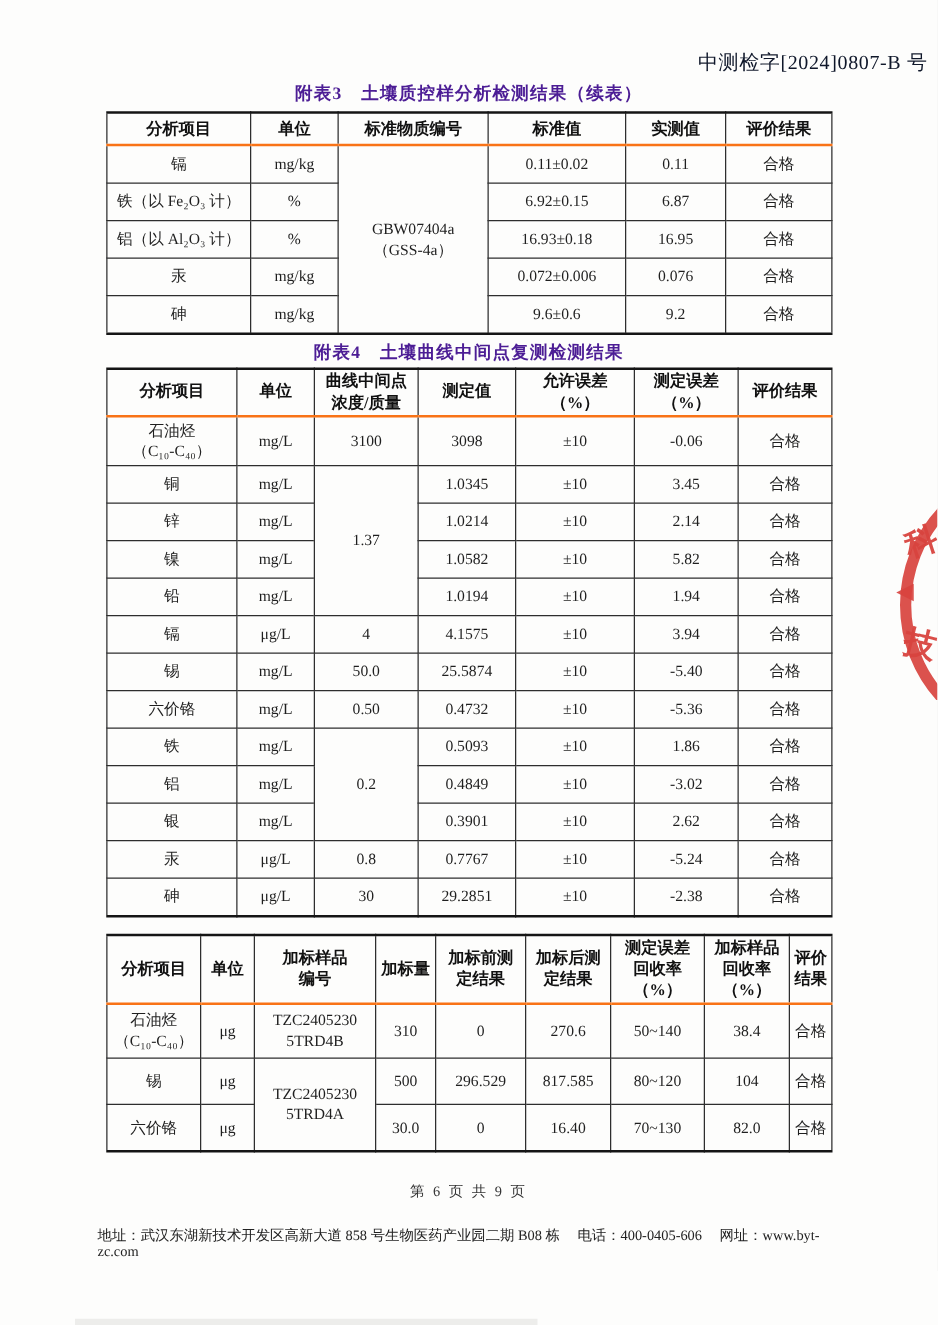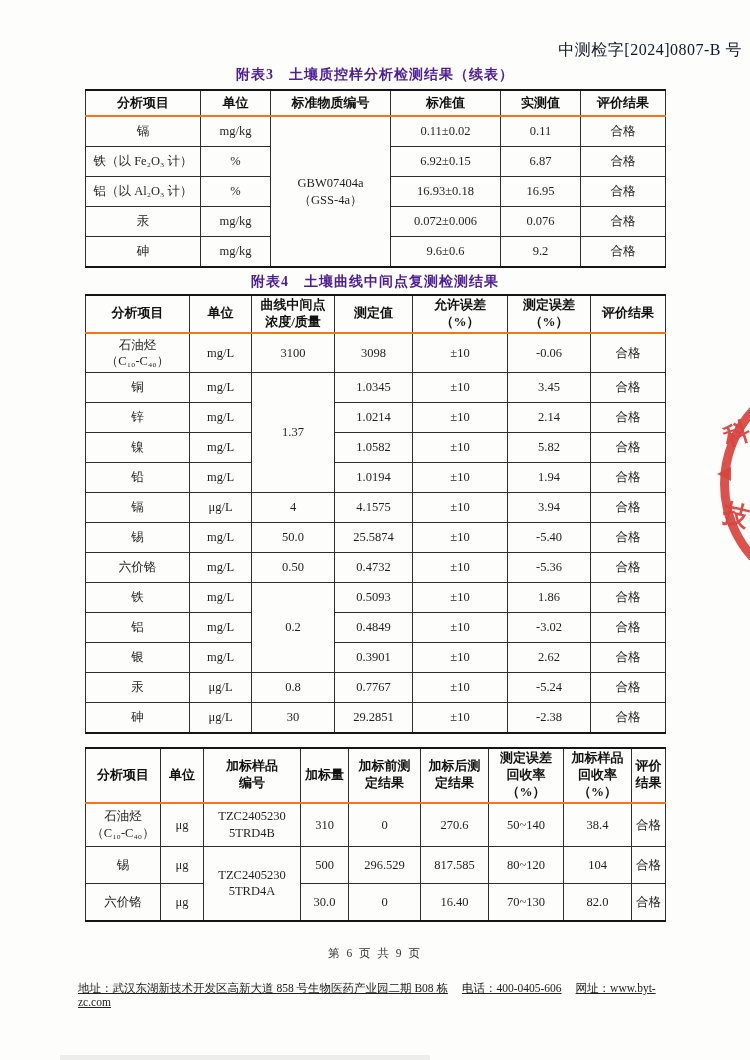--- a/index.html
+++ b/index.html
@@ -43,21 +43,21 @@
   .t5 tbody tr.tall td{height:40px;}
   .t5 tbody td{height:34px;}
   .page-footer{
     position:absolute;top:946px;left:0;width:750px;
     text-align:center;font-size:11.5px;color:#333;letter-spacing:2px;
   }
   .address-line{
     position:absolute;top:981px;left:78px;width:600px;
     font-size:11.5px;color:#222;
   }
-  .address-line span{margin-right:14px;text-decoration:underline;}
+  .address-line span{margin-right:14px;}
   
   .stamp{position:absolute;top:388px;right:0;width:52px;height:172px;overflow:hidden;pointer-events:none;}
   .stamp-circle{
     position:absolute;left:22px;top:-18px;width:210px;height:210px;
     border:9px solid rgba(216,67,62,.92);border-radius:50%;
   }
   .stamp-glyph{position:absolute;color:rgba(216,67,62,.95);font-weight:bold;font-size:26px;line-height:1;}
   .stamp-glyph.g1{left:26px;top:33px;transform:rotate(-18deg);}
   .stamp-glyph.g2{left:25px;top:115px;transform:rotate(14deg);}
   .stamp-star{

